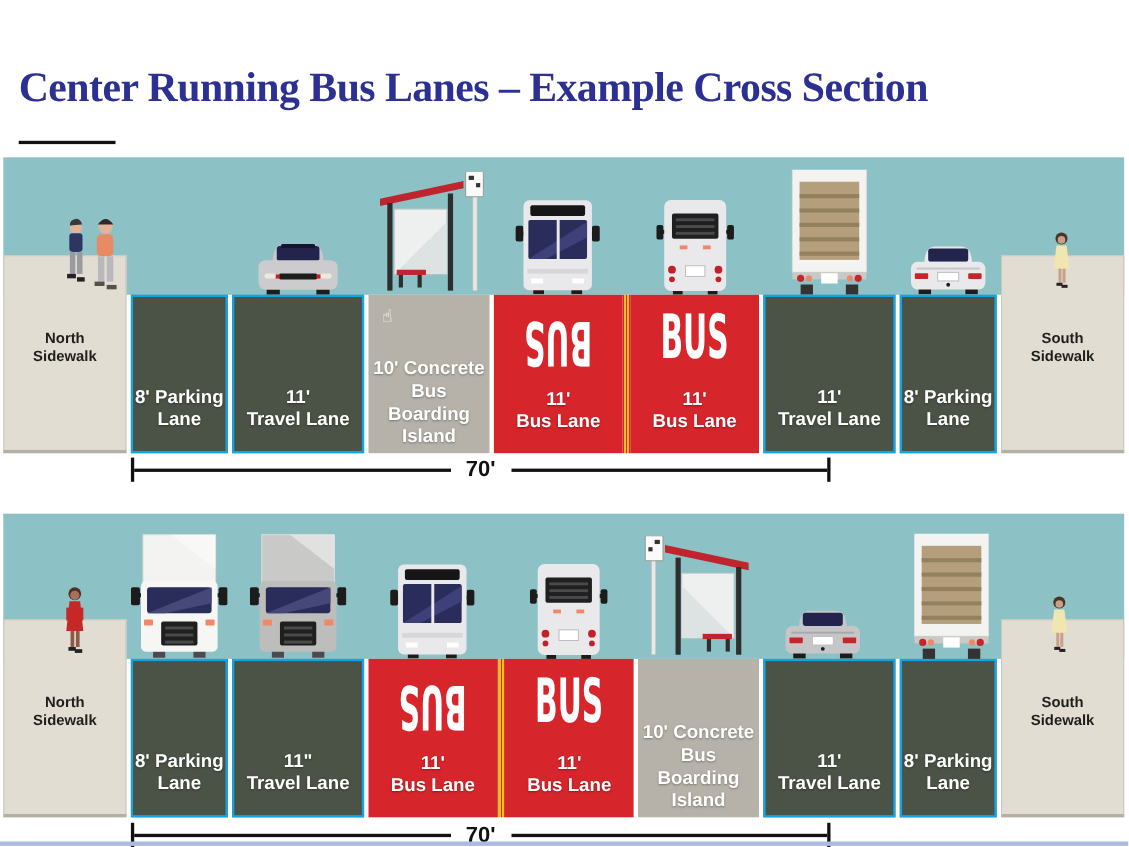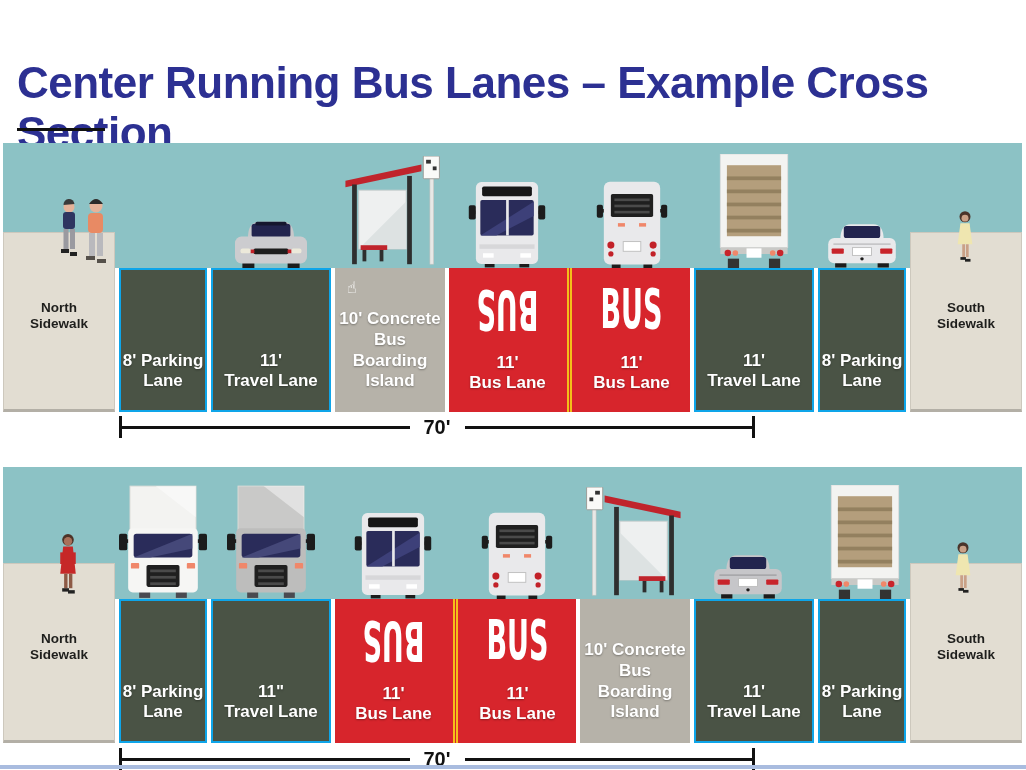--- a/index.html
+++ b/index.html
@@ -1,21 +1,21 @@
 <!DOCTYPE html>
 <html><head>
 <meta charset="utf-8">
 <style>
   html,body{margin:0;padding:0;background:#fff;}
   #page{position:relative;width:1026px;height:770px;background:#fff;overflow:hidden;
         font-family:"Liberation Sans",sans-serif;}
 
   
   #slide-title{position:absolute;left:17px;top:58px;width:990px;
-               font-size:44px;font-weight:bold;color:#2c3092;letter-spacing:-.5px;}
+               font-size:38px;font-weight:bold;color:#2c3092;letter-spacing:-.5px;font-family:Liberation Serif, serif;}
   #title-underline{position:absolute;left:17px;top:128px;width:88px;height:3px;background:#111;}
 
   
   .diagram{position:absolute;left:3px;width:1020px;}
   #d1{top:143px;height:302px;}
   #d2{top:467px;height:303px;}
   .scene{position:absolute;left:0;top:0;width:1019px;}
   #d1 .scene{height:269px;}
   #d2 .scene{height:276px;}
   .sky{position:absolute;left:0;right:0;top:0;background:#8cc2c5;}
@@ -30,21 +30,21 @@
   .lane.island{background:#b6b2a9;}
   .lane.bus{background:#d7252c;}
   .lane-gap{flex:none;width:4px;height:144px;}
   .divider{flex:none;width:7px;height:144px;align-self:flex-end;
            background:linear-gradient(90deg,#d7252c 0 1px,#f3c01a 1px 3px,#d7252c 3px 4px,#f3c01a 4px 6px,#d7252c 6px 7px);}
 
   .lane-label{margin-top:auto;padding-bottom:18px;text-align:center;
               font-weight:bold;font-size:17px;line-height:1.22;color:#fff;
               text-shadow:0 1px 2px rgba(0,0,0,.35);}
   .lane.sidewalk .lane-label{margin:auto 0;padding-bottom:10px;font-size:13.5px;color:#1e1e1c;text-shadow:none;}
-  .lane.island .lane-label{padding-bottom:20px;}
+  .lane.island .lane-label{padding-bottom:4px;}
 
   .bus-marking{margin-top:26px;font-family:"DejaVu Sans",sans-serif;font-weight:bold;
                font-size:30px;line-height:1;color:#fff;transform:scale(.9,1.85);transform-origin:50% 50%;}
   .bus-marking.rotated{transform:scale(.9,1.85) rotate(180deg);}
 
   .hand-icon{position:absolute;top:12px;left:12px;font-size:16px;color:#fff;line-height:1;
              font-family:"DejaVu Sans",sans-serif;}
 
   
   .dimline{position:absolute;left:116px;width:636px;height:22px;display:flex;align-items:center;}

